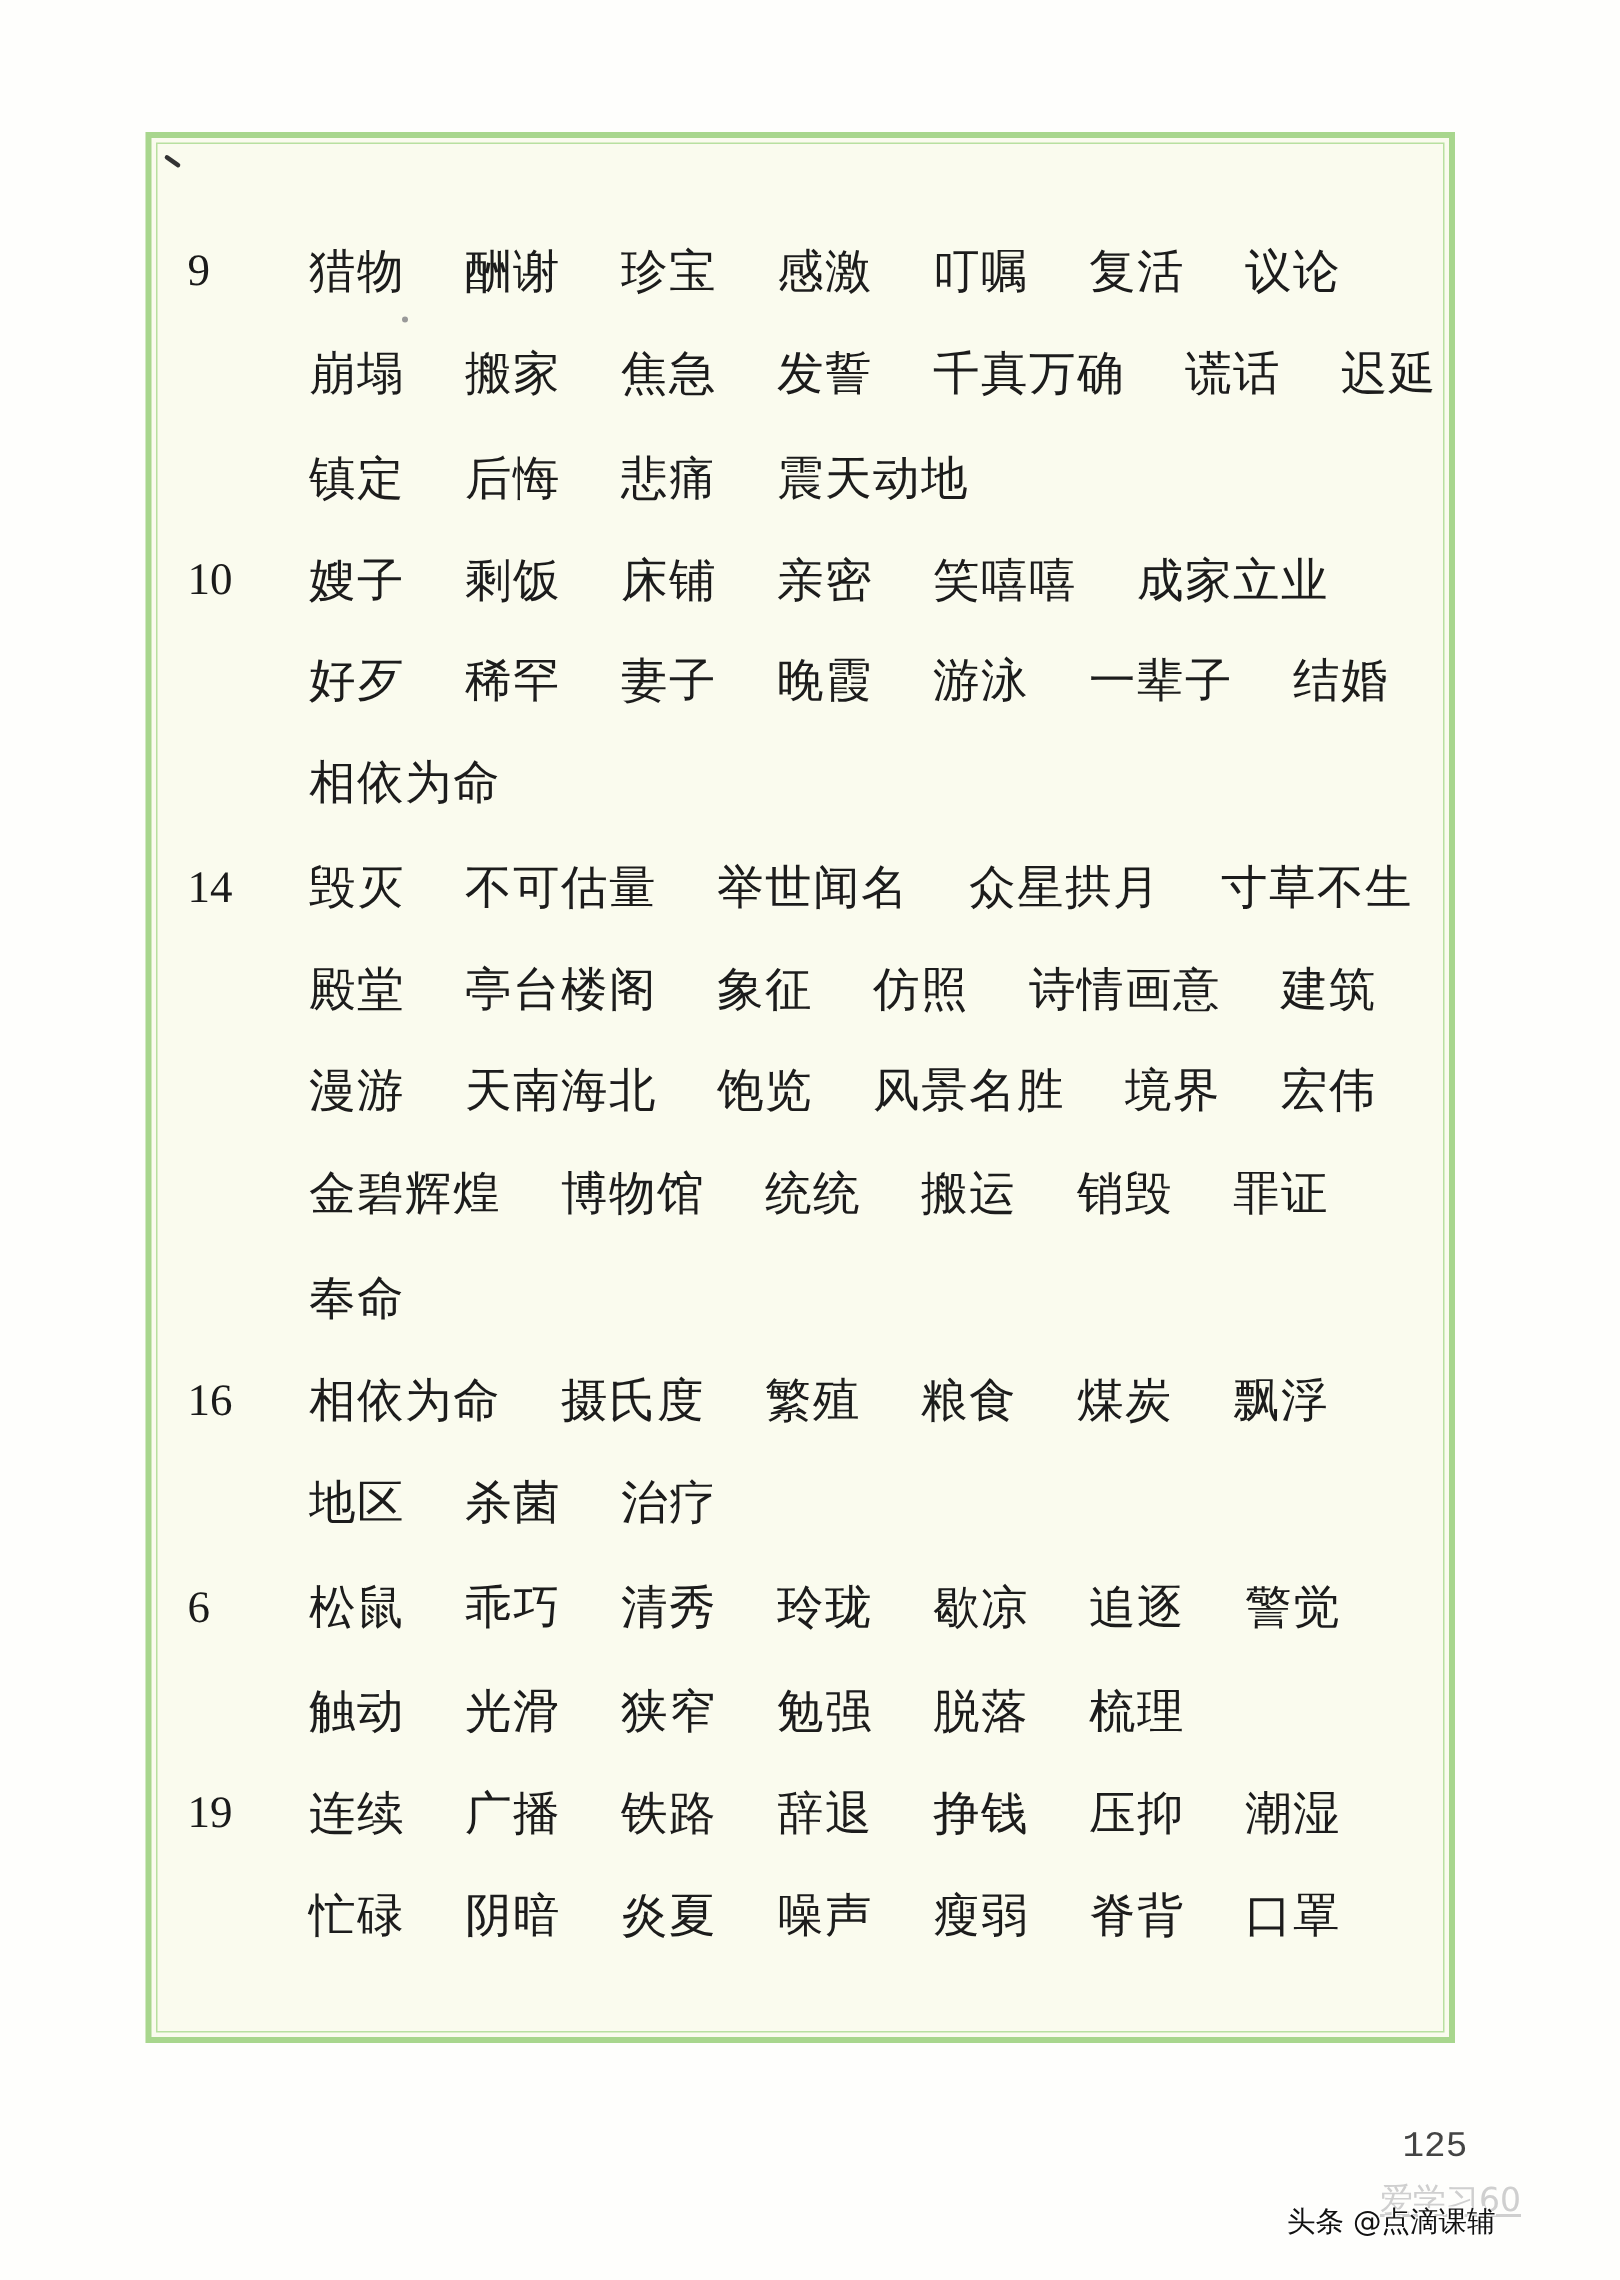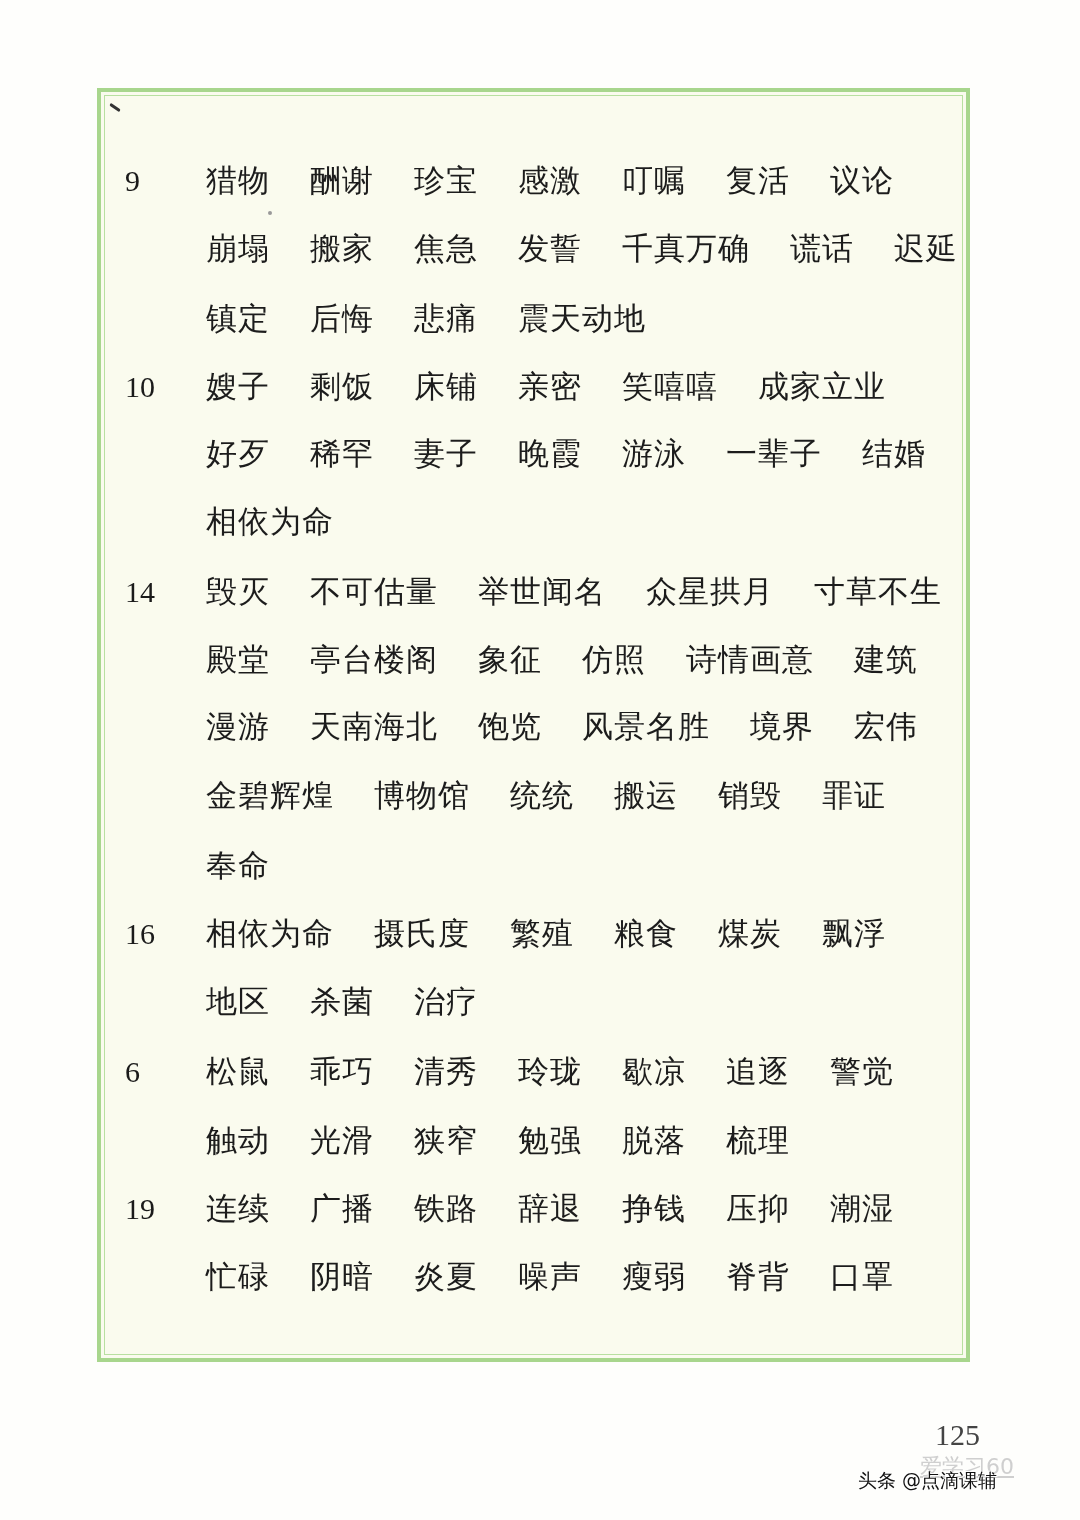--- a/index.html
+++ b/index.html
@@ -36,22 +36,22 @@
       font-size: 30px; color: #1a1a1a;
     }
     .words {
       position: absolute; left: 86px;
       white-space: nowrap;
       font-size: 31px; color: #1c1c1c; letter-spacing: 1px; margin-left: 19px;
     }
     .word { display: inline-block; margin-right: 40px; }
     .page-number {
       position: absolute; left: 935px; top: 1418px;
-      font-family: Liberation Serif, serif;
-      font-size: 30px; color: #444;
+      font-family: Liberation Mono, monospace;
+      font-size: 24px; color: #444;
     }
     .watermark {
       position: absolute; left: 858px; top: 1468px;
       font-family: "DejaVu Sans", "Liberation Sans", sans-serif;
       font-size: 19px; color: #111;
       text-shadow: 1px 1px 0 #fff, -1px -1px 0 #fff;
     }
     .watermark-faint {
       position: absolute; left: 920px; top: 1452px;
       font-family: "DejaVu Sans", "Liberation Sans", sans-serif;

